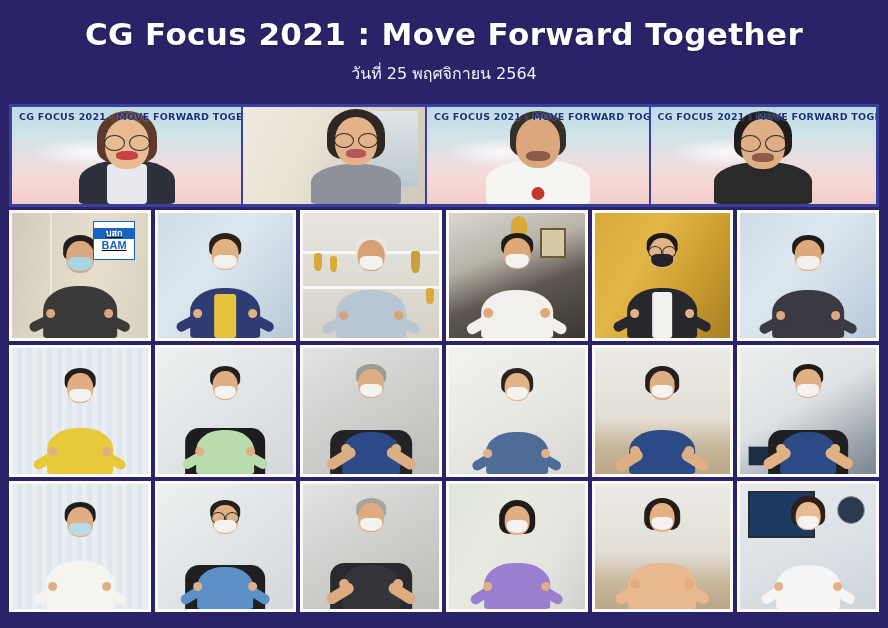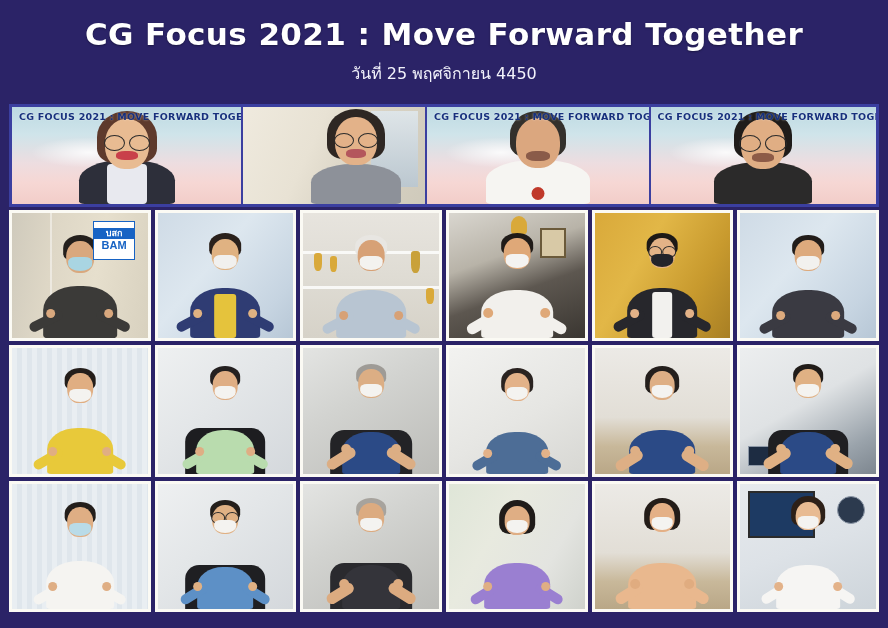--- a/index.html
+++ b/index.html
@@ -116,21 +116,21 @@
 
   .footer-gap{position:absolute;left:0;bottom:0;width:888px;height:16px;background:#2b2367;}
 </style>
 </head>
 <body>
 
 <div class="poster">
 
   <div class="header">
     <div class="title">CG Focus 2021 : Move Forward Together</div>
-    <div class="subtitle">วันที่ 25 พฤศจิกายน 4450</div>
+    <div class="subtitle">วันที่ 25 พฤศจิกายน 2564</div>
   </div>
 
   <div class="speaker-strip">
 
     <div class="sp" style="width:230px">
       <div class="sp-bg bg-cg"></div>
       <div class="sp-label">CG FOCUS 2021 : MOVE FORWARD TOGETHER</div>
       <div class="bust" style="width:230px;height:103px">
         <div class="body" style="width:96px;height:44px;background:#2d2f3a"></div>
         <div class="body" style="width:40px;height:40px;background:#e8e9ef;bottom:0;border-radius:4px"></div>
@@ -185,21 +185,21 @@
       </div>
     </div>
   </div>
 
   <div class="grid">
 
     <div class="tile">
       <div class="scene s-office-beige">
           <div class="panelline"></div>
         </div>
-      <div class="bam" style="right:9%;top:6%;width:30%;height:30%;">
+      <div class="bam" style="right:9%;top:6%;width:30%;height:30%;text-decoration:underline;">
         <div class="bam-th" style="font-size:9px;padding:1px 0">บสก</div>
         <div class="bam-en" style="font-size:11px;padding:1px 0">BAM</div>
       </div>
       <div class="bust" style="width:100%;height:100%">
         <div class="body" style="width:74px;height:52px;background:#3b3a38"></div>
         <div class="armL" style="left:16px;bottom:12px;width:36px;height:10px;background:#3b3a38;transform:rotate(-26deg)"></div>
         <div class="armR" style="right:16px;bottom:12px;width:36px;height:10px;background:#3b3a38;transform:rotate(26deg)"></div>
         <div class="fist" style="left:34px;bottom:20px;width:9px;height:9px;background:#d9a87e"></div>
         <div class="fist" style="right:34px;bottom:20px;width:9px;height:9px;background:#d9a87e"></div>
         <div class="hair" style="width:34px;height:26px;top:22px;background:#241f1c"></div>

